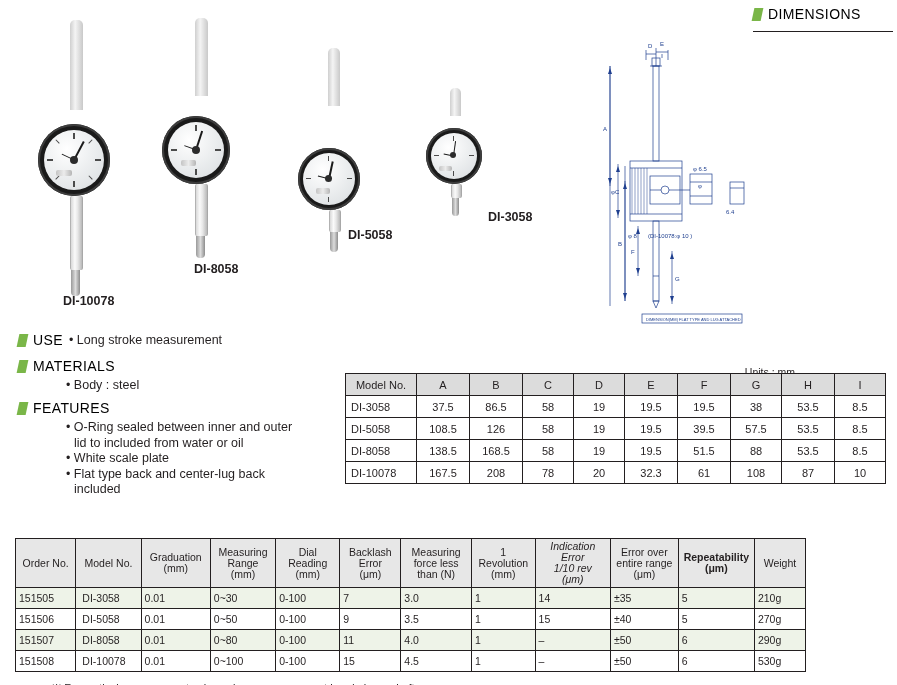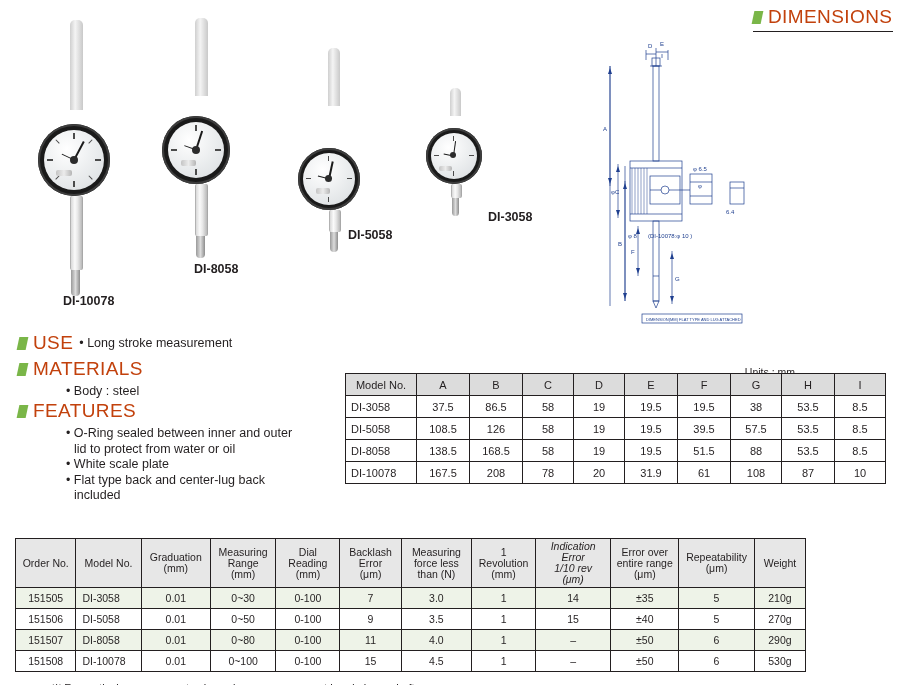--- a/index.html
+++ b/index.html
@@ -13,21 +13,21 @@
   }
   .abs{position:absolute;}
 
   
   .sec-head{display:flex;align-items:center;gap:6px;}
   .sec-mark{
     width:9px;height:13px;background:#7ab648;flex:0 0 auto;
     transform:skewX(-12deg);
   }
   .sec-title{
-    font-size:19px;color:#c2410c;letter-spacing:.4px;
+    font-size:14px;color:#000000;letter-spacing:.4px;
   }
   .dim-head{width:262px;}
   .dim-rule{border-bottom:1px solid #231f20;margin-top:3px;}
 
   
   .gauge-label{
     font-size:12.5px;font-weight:bold;color:#231f20;
   }
 
   
@@ -86,21 +86,21 @@
   .tbl-dims tbody td:first-child{text-align:left;padding-left:5px;}
   .units{font-size:10.5px;text-align:right;margin-top:8px;}
 
   .tbl-spec{font-size:10.5px;width:791px;}
   .tbl-spec th{
     border:1px solid #231f20;background:#e7e7e7;
     font-weight:normal;line-height:11px;padding:2px 2px;
     text-align:center;vertical-align:middle;
   }
   .tbl-spec td{
-    border:1px solid #231f20;text-align:center;height:20px;padding:0 3px;
+    border:1px solid #231f20;text-align:left;height:20px;padding:0 3px;
     white-space:nowrap;
   }
   .tbl-spec tbody tr:nth-child(odd) td{background:#eef3e8;}
   .tbl-spec tbody tr:nth-child(even) td{background:#ffffff;}
   .tbl-spec td.l{text-align:left;padding-left:6px;}
   .note{font-size:11px;}
 </style>
 </head>
 <body>
 
@@ -220,21 +220,21 @@
   </div>
 </div>
 
 <div class="abs" style="left:18px;top:400px;">
   <div class="sec-head">
     <span class="sec-mark"></span>
     <span class="sec-title">FEATURES</span>
   </div>
   <div class="bullets" style="margin-top:4px;padding-left:48px;">
     <div>• O-Ring sealed between inner and outer</div>
-    <div style="padding-left:8px;">lid to protect from water or oil</div>
+    <div style="padding-left:8px;">lid to included from water or oil</div>
     <div>• White scale plate</div>
     <div>• Flat type back and center-lug back</div>
     <div style="padding-left:8px;">included</div>
   </div>
 </div>
 
 <div class="draw-box" style="left:590px;top:36px;width:300px;height:300px;">
   <svg width="300" height="300" viewBox="0 0 300 300" xmlns="http://www.w3.org/2000/svg">
     <g stroke="#1f3f8f" fill="none" stroke-width="0.7" font-family="Liberation Sans, sans-serif" font-size="6">
 
@@ -373,21 +373,21 @@
       <td>88</td>
       <td>53.5</td>
       <td>8.5</td>
     </tr>
     <tr>
       <td>DI-10078</td>
       <td>167.5</td>
       <td>208</td>
       <td>78</td>
       <td>20</td>
-      <td>31.9</td>
+      <td>32.3</td>
       <td>61</td>
       <td>108</td>
       <td>87</td>
       <td>10</td>
     </tr>
   </tbody>
 </table>
 
 <table class="abs tbl-spec" style="left:15px;top:538px;">
   <thead>
@@ -395,21 +395,21 @@
       <th style="width:58px;"><span>Order No.</span></th>
       <th style="width:62px;"><span>Model No.</span></th>
       <th style="width:66px;">Graduation<br>(mm)</th>
       <th style="width:62px;">Measuring<br>Range<br>(mm)</th>
       <th style="width:62px;">Dial<br>Reading<br>(mm)</th>
       <th style="width:58px;">Backlash<br>Error<br>(μm)</th>
       <th style="width:68px;">Measuring<br>force less<br>than (N)</th>
       <th style="width:60px;">1<br>Revolution<br>(mm)</th>
       <th style="width:74px;font-style:italic;">Indication Error<br>1/10 rev<br>(μm)</th>
       <th style="width:68px;">Error over<br>entire range<br>(μm)</th>
-      <th style="width:72px;">Repeatability<br>(μm)</th>
+      <th style="width:72px;font-weight:bold;">Repeatability<br>(μm)</th>
       <th style="width:48px;"><span>Weight</span></th>
     </tr>
   </thead>
   <tbody>
     <tr>
       <td>151505</td>
       <td class="l">DI-3058</td>
       <td>0.01</td>
       <td>0~30</td>
       <td>0-100</td>

